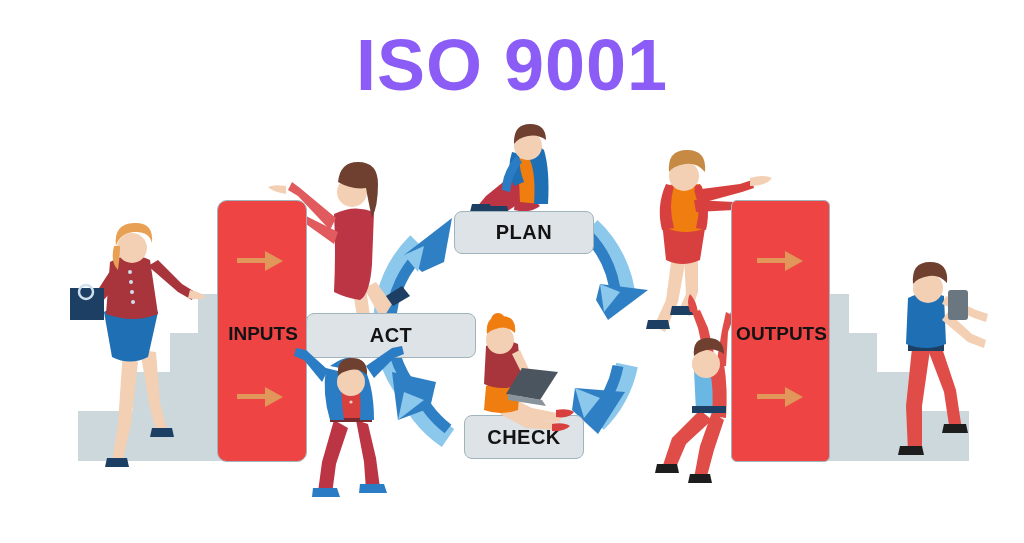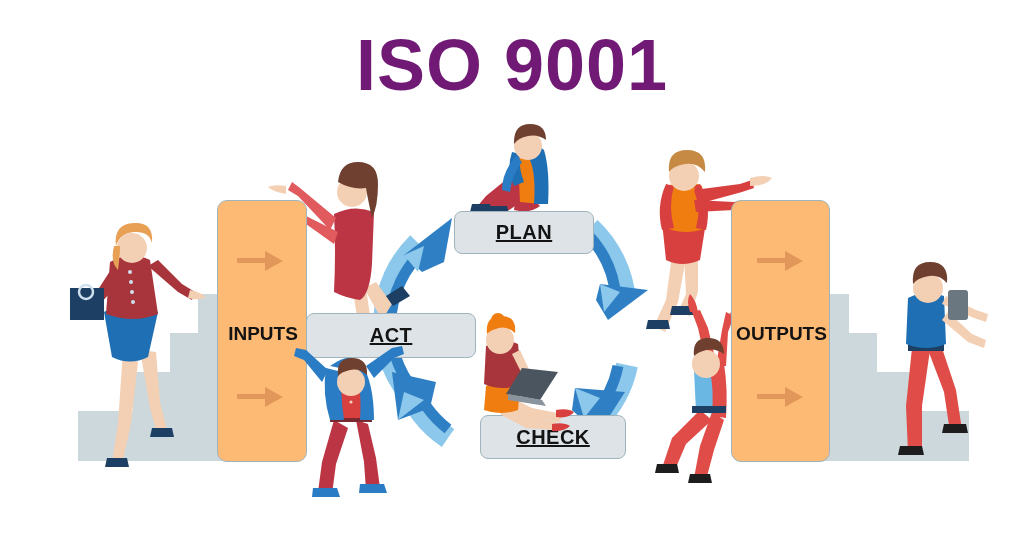--- a/index.html
+++ b/index.html
@@ -20,61 +20,60 @@
   
   .title {
     position: absolute;
     left: 0;
     top: 24px;
     width: 1024px;
     text-align: center;
     font-size: 72px;
     font-weight: bold;
     letter-spacing: 1px;
-    color: #701a75;
+    color: #8b5cf6;
     font-family: "Liberation Sans", sans-serif;
     user-select: none;
   }
   
   .layer-steps   { position:absolute; left:0; top:0; width:1024px; height:543px; z-index: 1; }
   .layer-arc     { position:absolute; left:0; top:0; width:1024px; height:543px; z-index: 2; }
   .layer-people  { position:absolute; left:0; top:0; width:1024px; height:543px; z-index: 3; }
   .layer-boxes   { position:absolute; left:0; top:0; width:1024px; height:543px; z-index: 4; }
   .layer-people-front { position:absolute; left:0; top:0; width:1024px; height:543px; z-index: 5; }
 
   
   .panel {
     position: absolute;
-    background: #fdba74;
+    background: #ef4444;
     border: 1.5px solid #9fb4bc;
     border-radius: 10px;
     box-sizing: border-box;
   }
   .stage-box {
     position: absolute;
     background: #dde3e6;
     border: 1.5px solid #9fb4bc;
     border-radius: 8px;
     box-sizing: border-box;
     display: flex;
     align-items: center;
     justify-content: center;
   }
   .stage-box span {
     font-family: "Liberation Sans", sans-serif;
     font-weight: bold;
     font-size: 20px;
     color: #131313;
     letter-spacing: 0.5px;
-    text-decoration: underline;
   }
 
   
   #inputs-panel  { left: 217px; top: 200px; width: 90px;  height: 262px; }
-  #outputs-panel { left: 731px; top: 200px; width: 99px;  height: 262px; }
+  #outputs-panel { left: 731px; top: 200px; width: 99px;  height: 262px; border-radius: 6px; }
   .panel-label-text {
     position:absolute;
     font-size: 19px;
     font-weight: bold;
     color:#131313;
     font-family:"Liberation Sans", sans-serif;
     white-space: nowrap;
   }
   
   .orange-arrow { position: absolute; }
@@ -313,21 +312,21 @@
           <div class="head"></div>
       </div>
       <div class="panel-label-text" style="left:2px; top:122px; width:95px; text-align:center;">OUTPUTS</div>
     </div>
 
     <div class="stage-box" style="left:454px; top:211px; width:140px; height:43px;">
       <span>PLAN</span>
     </div>
 
 
-    <div class="stage-box" style="left:480px; top:415px; width:146px; height:44px;">
+    <div class="stage-box" style="left:464px; top:415px; width:120px; height:44px;">
       <span>CHECK</span>
     </div>
 
     <div class="stage-box" style="left:306px; top:313px; width:170px; height:45px;">
       <span>ACT</span>
     </div>
 
   </div>
 
   <svg class="layer-people-front" viewBox="0 0 1024 543">

